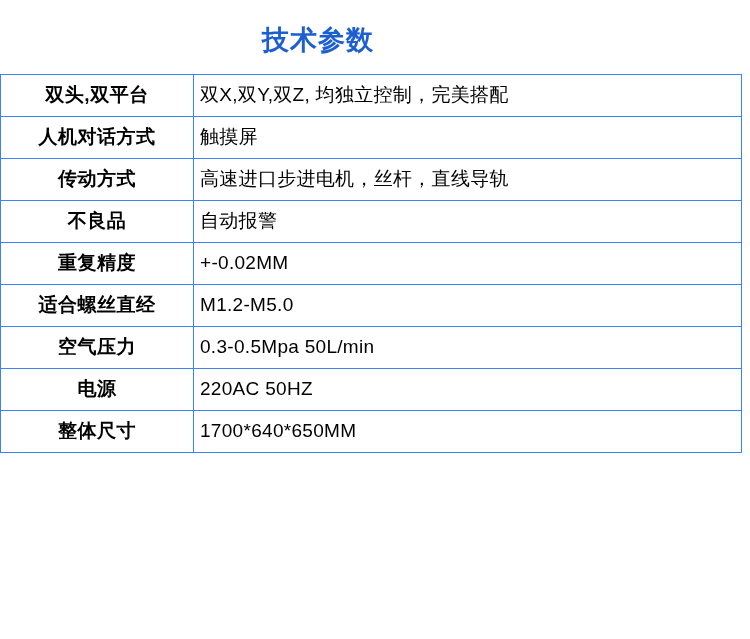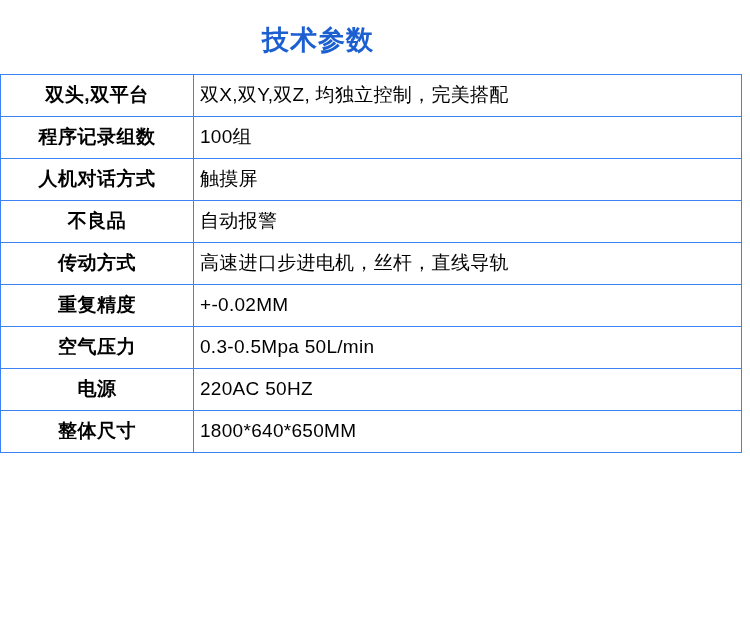--- a/index.html
+++ b/index.html
@@ -64,47 +64,47 @@
 
   <div class="title">技术参数</div>
 
   <table class="spec-table">
     <tbody>
       <tr>
         <td class="label-cell">双头,双平台</td>
         <td class="value-cell">双X,双Y,双Z, 均独立控制，完美搭配</td>
       </tr>
       <tr>
-        <td class="label-cell">程序记录组数</td>
-        <td class="value-cell">100组</td>
+        <td class="label-cell">人机对话方式</td>
+        <td class="value-cell">触摸屏</td>
       </tr>
       <tr>
-        <td class="label-cell">人机对话方式</td>
-        <td class="value-cell">触摸屏</td>
+        <td class="label-cell">传动方式</td>
+        <td class="value-cell">高速进口步进电机，丝杆，直线导轨</td>
       </tr>
       <tr>
         <td class="label-cell">不良品</td>
         <td class="value-cell">自动报警</td>
       </tr>
       <tr>
-        <td class="label-cell">传动方式</td>
-        <td class="value-cell">高速进口步进电机，丝杆，直线导轨</td>
+        <td class="label-cell">重复精度</td>
+        <td class="value-cell">+-0.02MM</td>
       </tr>
       <tr>
-        <td class="label-cell">重复精度</td>
-        <td class="value-cell">+-0.02MM</td>
+        <td class="label-cell">适合螺丝直经</td>
+        <td class="value-cell">M1.2-M5.0</td>
       </tr>
       <tr>
         <td class="label-cell">空气压力</td>
         <td class="value-cell">0.3-0.5Mpa  50L/min</td>
       </tr>
       <tr>
         <td class="label-cell">电源</td>
         <td class="value-cell">220AC 50HZ</td>
       </tr>
       <tr>
         <td class="label-cell">整体尺寸</td>
-        <td class="value-cell">1800*640*650MM</td>
+        <td class="value-cell">1700*640*650MM</td>
       </tr>
     </tbody>
   </table>
 
 </div>
 
 </body></html>

